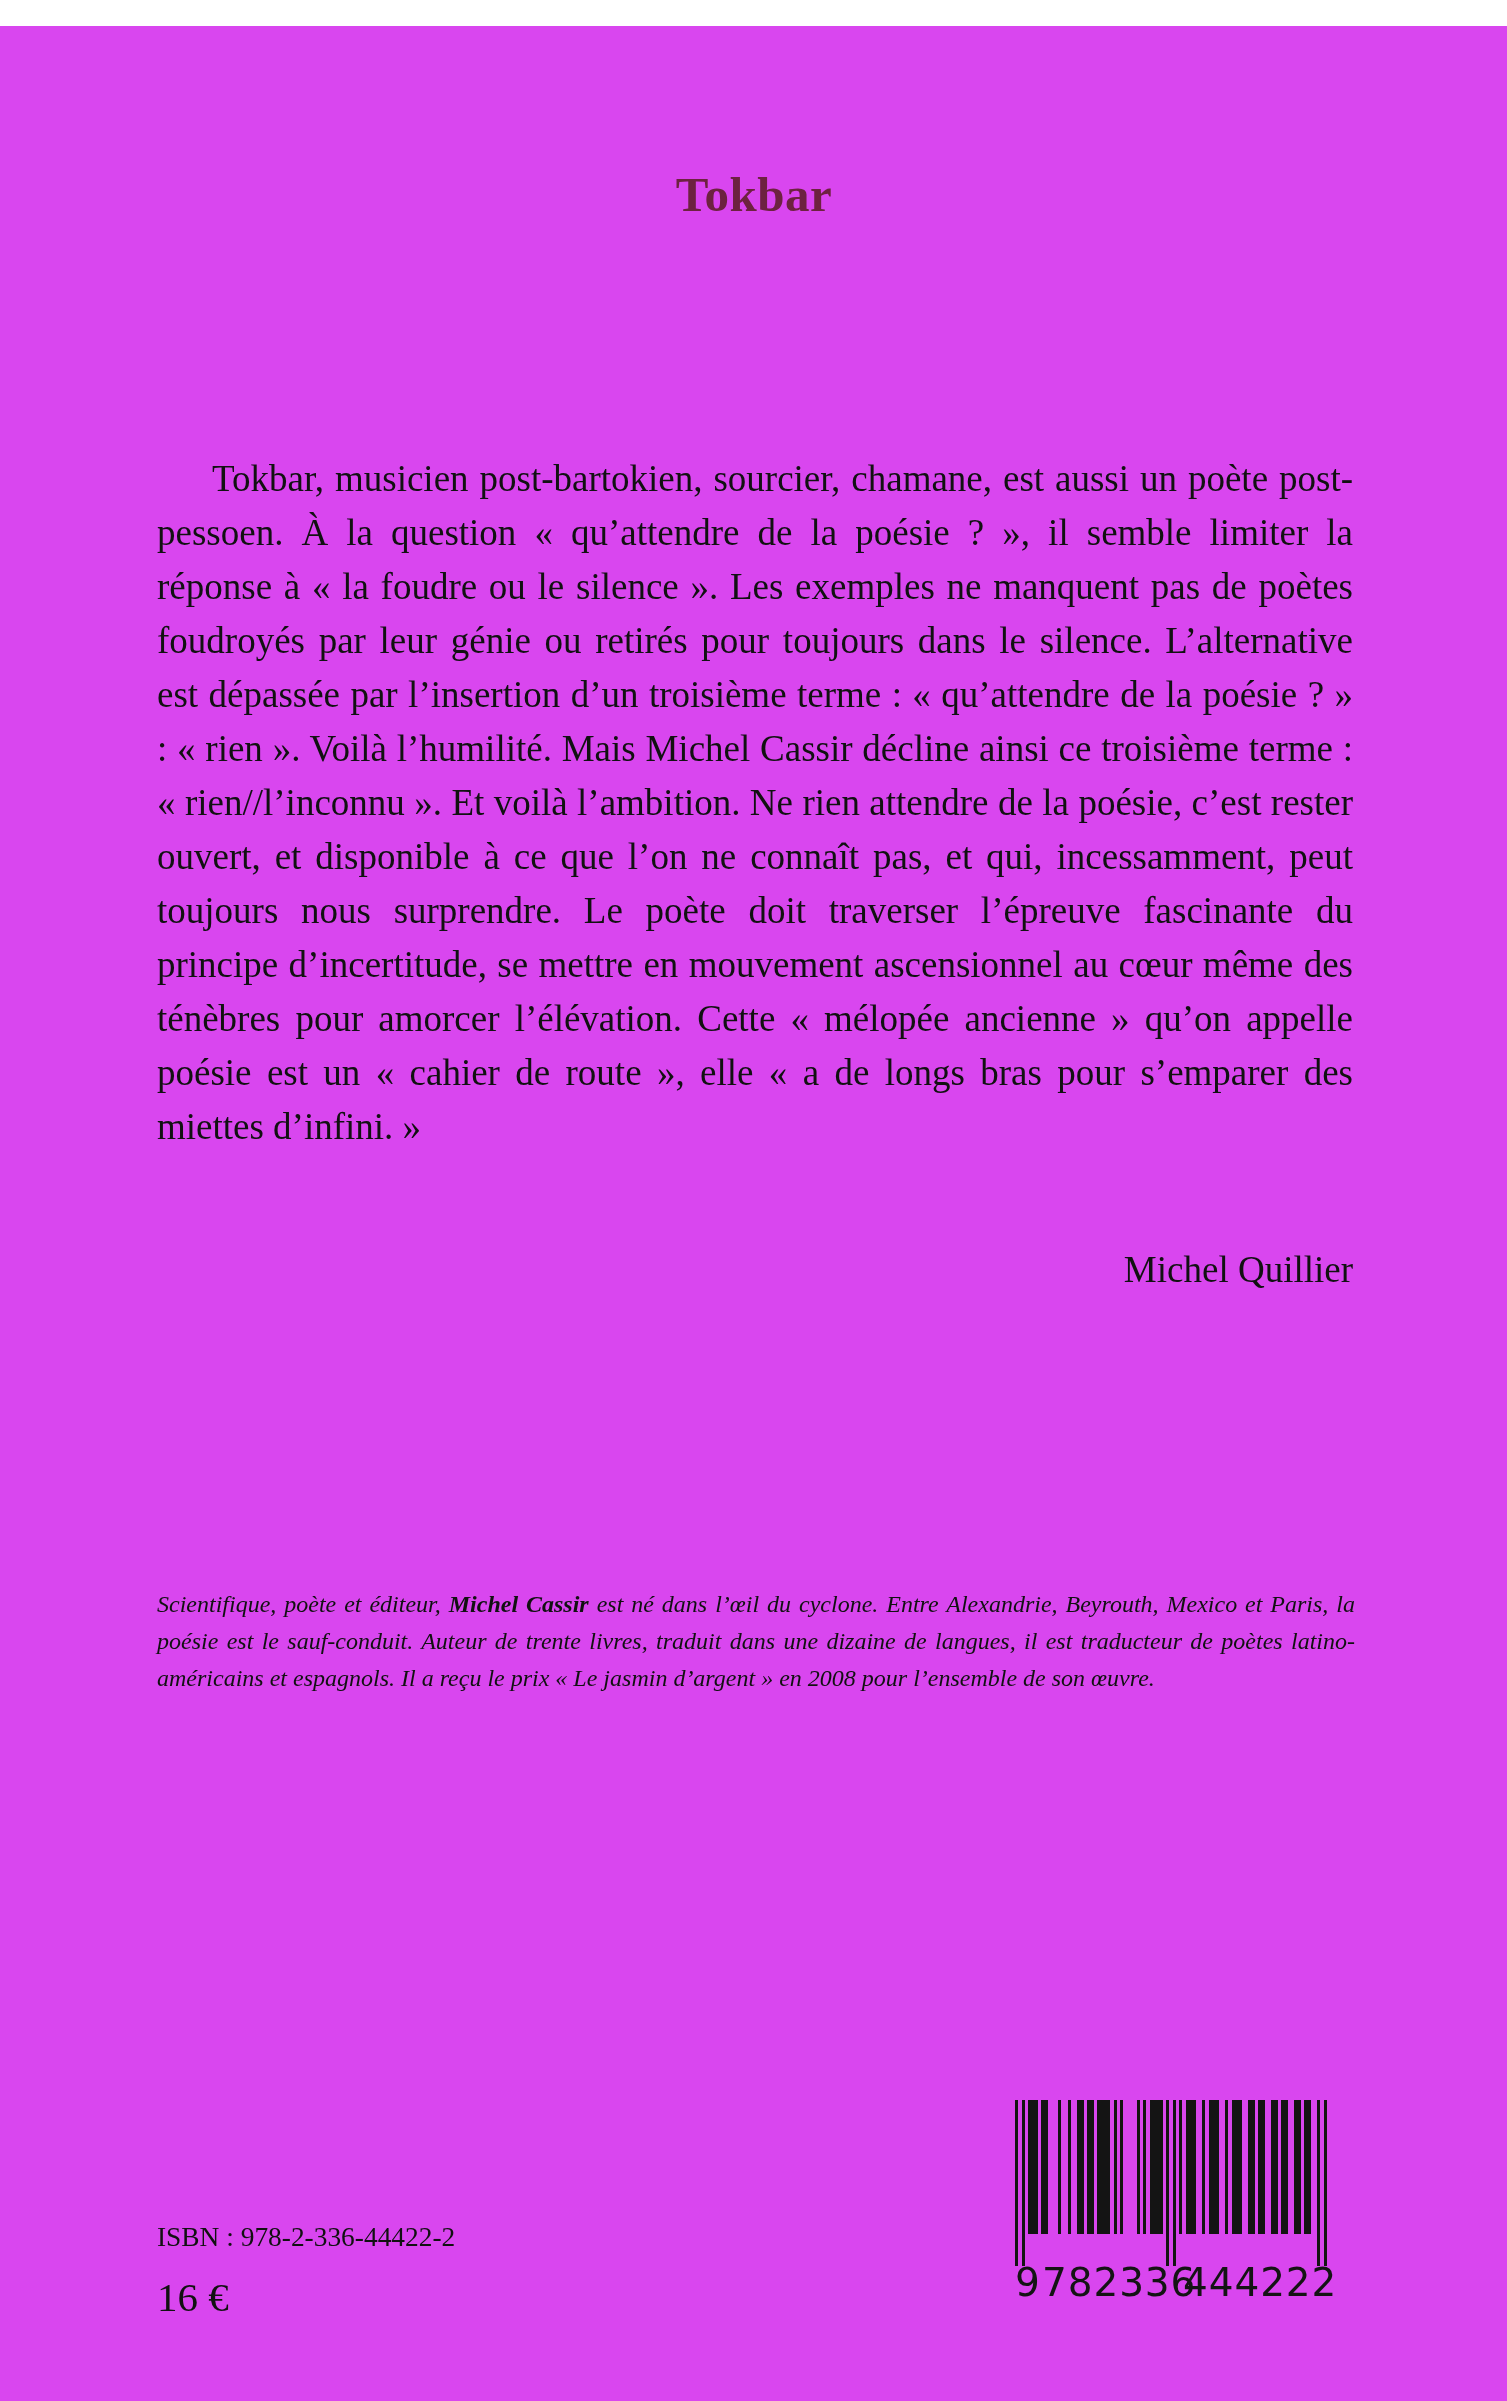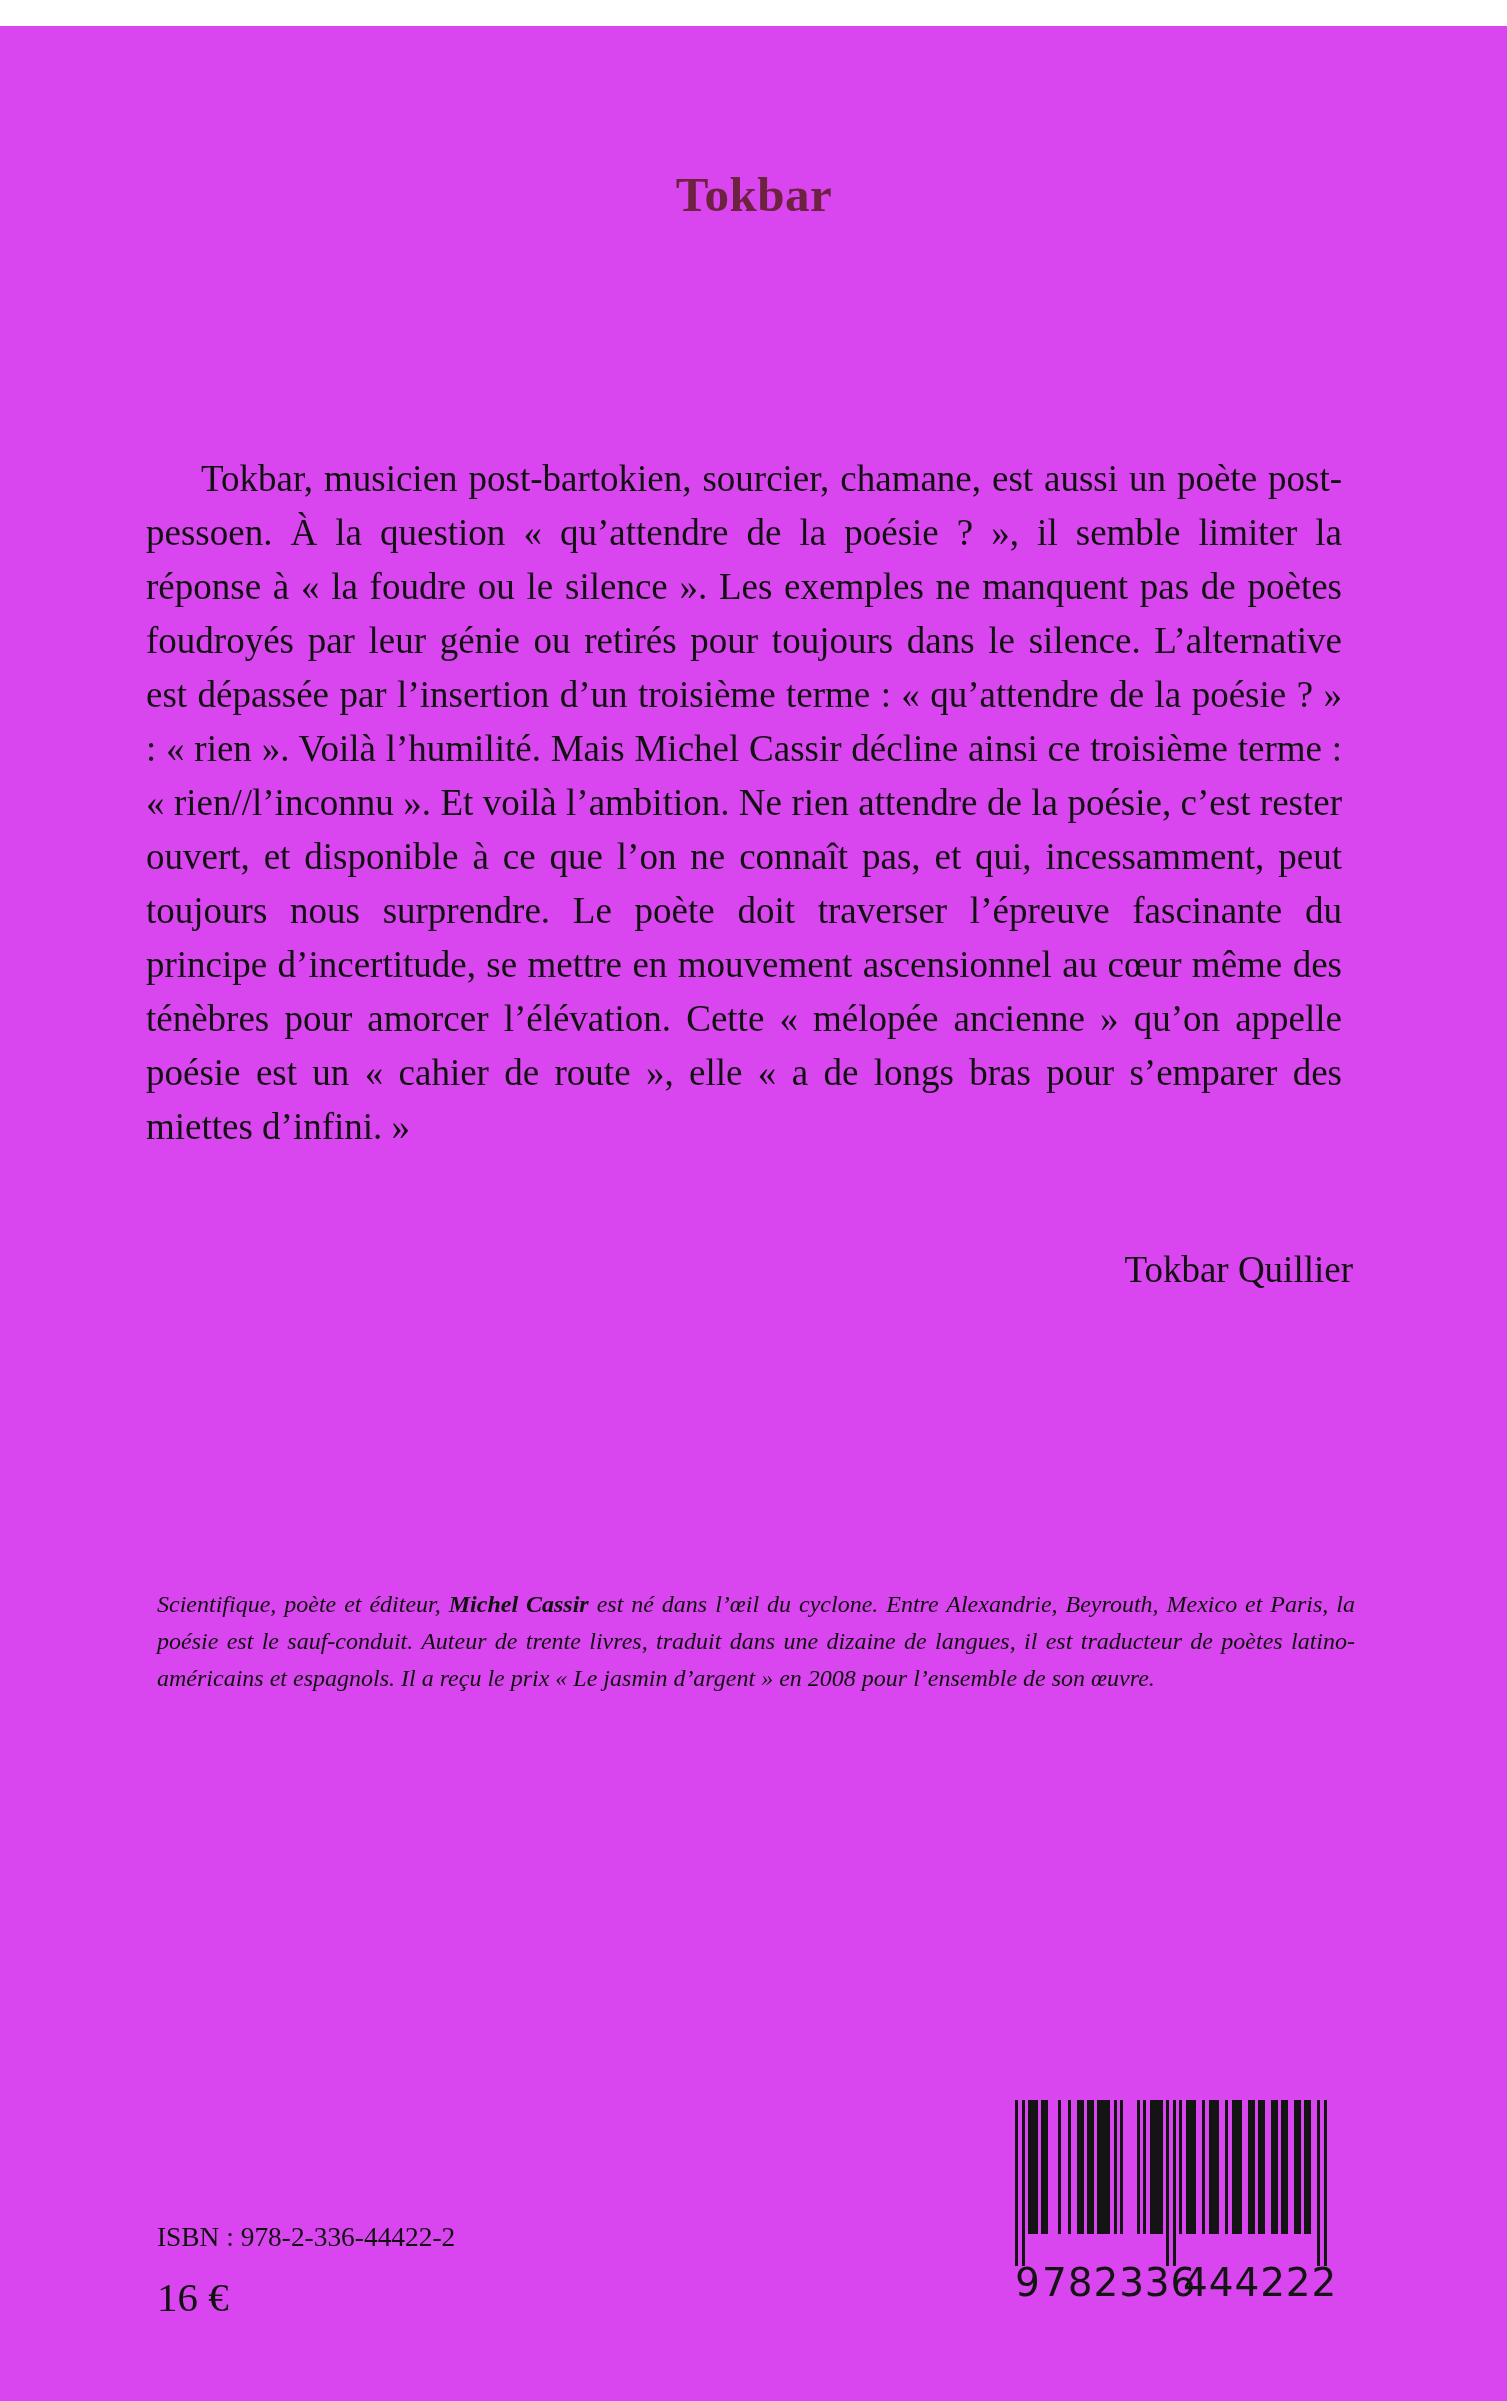--- a/index.html
+++ b/index.html
@@ -32,21 +32,21 @@
     font-weight: bold;
     letter-spacing: 0.5px;
     color: #6d2240;
     font-family: "Liberation Serif", "DejaVu Serif", serif;
   }
 
   
   .blurb {
     position: absolute;
     top: 426px;
-    left: 146px;
+    left: 157px;
     width: 1196px;
     font-size: 37px;
     line-height: 1.46;
     text-align: justify;
     text-justify: inter-word;
     text-indent: 55px;
     hyphens: none;
   }
 
   .attribution {
@@ -145,21 +145,21 @@
 </style>
 </head>
 <body>
 
 <div class="page">
 
   <div class="book-title">Tokbar</div>
 
   <div class="blurb">Tokbar, musicien post-bartokien, sourcier, chamane, est aussi un poète post-pessoen. À la question « qu’attendre de la poésie ? », il semble limiter la réponse à « la foudre ou le silence ». Les exemples ne manquent pas de poètes foudroyés par leur génie ou retirés pour toujours dans le silence. L’alternative est dépassée par l’insertion d’un troisième terme : « qu’attendre de la poésie ? » : « rien ». Voilà l’humilité. Mais Michel Cassir décline ainsi ce troisième terme : « rien//l’inconnu ». Et voilà l’ambition. Ne rien attendre de la poésie, c’est rester ouvert, et disponible à ce que l’on ne connaît pas, et qui, incessamment, peut toujours nous surprendre. Le poète doit traverser l’épreuve fascinante du principe d’incertitude, se mettre en mouvement ascensionnel au cœur même des ténèbres pour amorcer l’élévation. Cette « mélopée ancienne » qu’on appelle poésie est un « cahier de route », elle « a de longs bras pour s’emparer des miettes d’infini. »</div>
 
-  <div class="attribution">Tokbar Quillier</div>
+  <div class="attribution">Michel Quillier</div>
 
   <div class="bio">
     <span>Scientifique, poète et éditeur, </span><b>Michel Cassir</b><span> est né dans l’œil du cyclone. Entre Alexandrie, Beyrouth, Mexico et Paris, la poésie est le sauf-conduit. Auteur de trente livres, traduit dans une dizaine de langues, il est traducteur de poètes latino-américains et espagnols. Il a reçu le prix « Le jasmin d’argent » en 2008 pour l’ensemble de son œuvre.</span>
   </div>
 
 
   <div class="isbn">ISBN : 978-2-336-44422-2</div>
 
   <div class="price">16 €</div>
 

